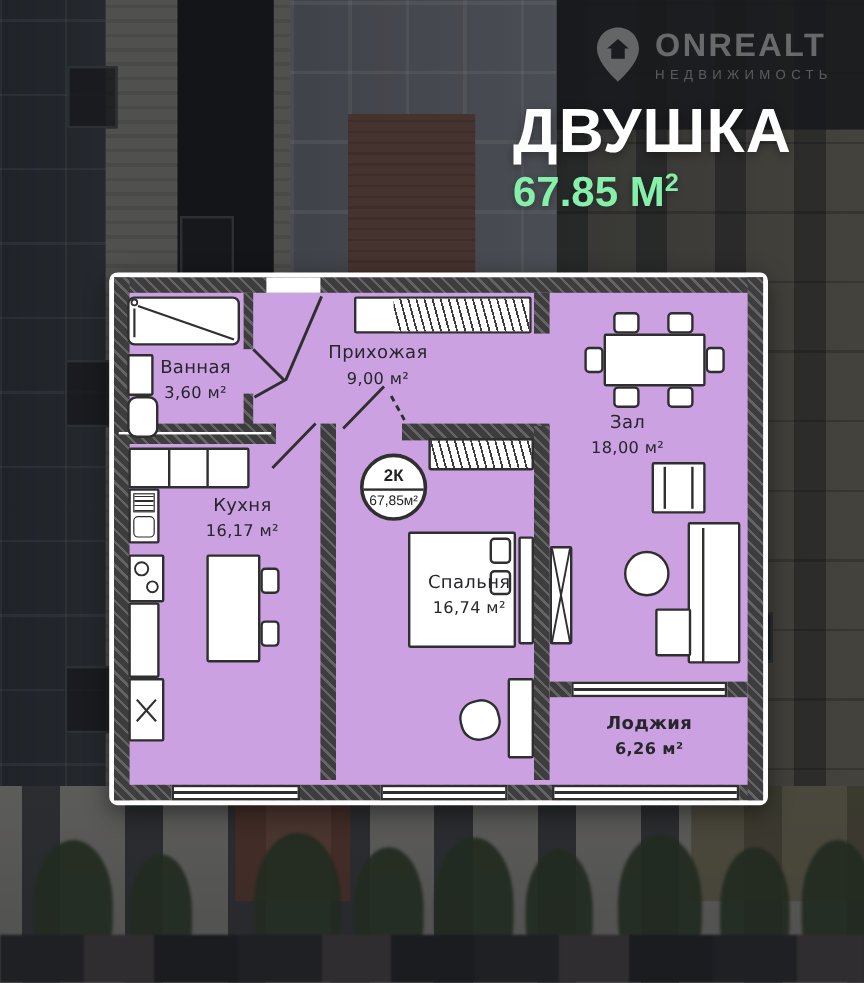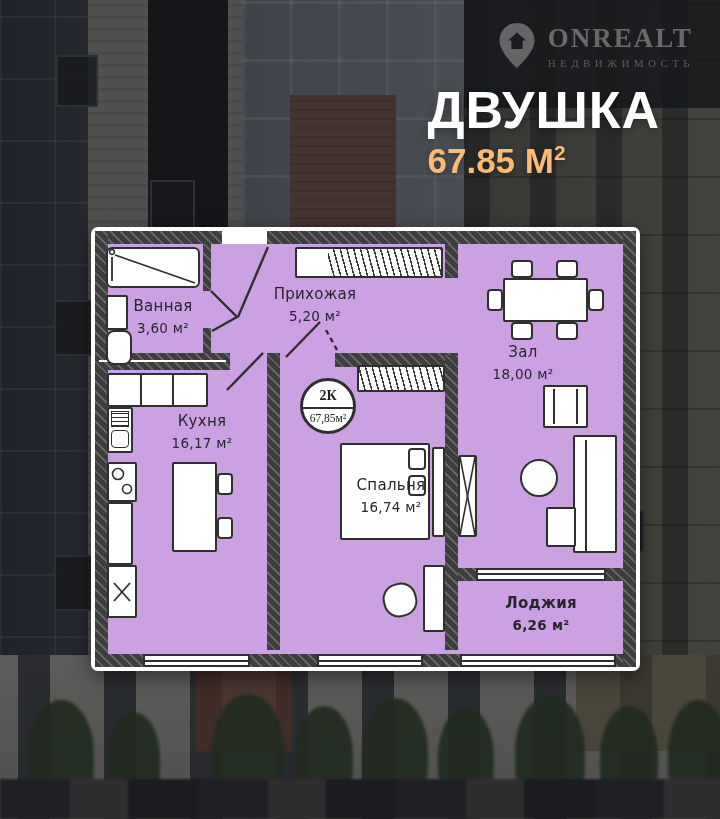--- a/index.html
+++ b/index.html
@@ -41,28 +41,28 @@
   .patch{position:absolute;top:0;height:96px;}
   .patch.brick2{left:196px;width:96px;background:rgba(110,62,48,.8);}
   .patch.olive{left:576px;width:150px;background:rgba(104,96,64,.7);}
   .tree{position:absolute;background:#2f3d27;border-radius:50% 50% 35% 35%;
         filter:blur(1.5px);opacity:.92;}
   .cars{position:absolute;left:0;top:779px;width:720px;height:40px;filter:blur(1px);
     background:repeating-linear-gradient(90deg,#2a2a2e 0 70px,#474043 70px 128px,#232327 128px 198px);}
   .dim{position:absolute;inset:0;background:rgba(17,19,23,.42);}
 
   
-  .brand{position:absolute;right:26px;top:22px;display:flex;align-items:center;gap:11px;z-index:10;font-family:Liberation Serif, serif;}
+  .brand{position:absolute;right:26px;top:22px;display:flex;align-items:center;gap:11px;z-index:10;}
   .brand-text{display:flex;flex-direction:column;}
   .brand-name{font-size:27px;font-weight:bold;letter-spacing:2px;color:rgba(255,255,255,.34);}
   .brand-tag{font-size:11px;letter-spacing:4.4px;color:rgba(255,255,255,.28);margin-top:3px;}
   .titleblock{position:absolute;right:60px;top:84px;z-index:10;}
   .main-title{font-size:52px;font-weight:bold;letter-spacing:1px;color:#fff;
               line-height:1;text-shadow:0 2px 8px rgba(0,0,0,.35);}
-  .main-area{font-size:35px;font-weight:bold;color:#fdba74;margin-top:6px;line-height:1;
+  .main-area{font-size:35px;font-weight:bold;color:#86efac;margin-top:6px;line-height:1;
              text-shadow:0 2px 6px rgba(0,0,0,.3);}
   .main-area sup{font-size:21px;}
 
   
   .plan-frame{position:absolute;left:91px;top:227px;width:549px;height:444px;
       background:#fff;border-radius:7px;padding:4px;z-index:5;
       box-shadow:0 6px 20px rgba(0,0,0,.45);}
   .plan{position:relative;width:541px;height:436px;background:#cba1e2;overflow:hidden;}
   .wall{position:absolute;background:repeating-linear-gradient(45deg,#3d3d3d 0 5px,#646464 5px 7px);z-index:2;}
   .gap-white{position:absolute;background:#fff;z-index:3;}
@@ -75,21 +75,21 @@
   .hatch{background:repeating-linear-gradient(75deg,#fff 0 5px,#3c3c3c 5px 6.5px);}
   .round{border-radius:50%;}
   svg.lines{position:absolute;left:0;top:0;z-index:4;pointer-events:none;}
   .lbl{position:absolute;z-index:6;text-align:center;color:#26262b;
        transform:translate(-50%,-50%);line-height:1.5;white-space:nowrap;
        font-size:15px;letter-spacing:.3px;font-family:"DejaVu Sans",sans-serif;}
   .lbl .a{font-size:13.5px;}
   .badge{position:absolute;left:205px;top:147px;width:56px;height:56px;background:#fff;
        border:3px solid #2f2f2f;border-radius:50%;z-index:7;display:flex;flex-direction:column;
        align-items:stretch;justify-content:center;text-align:center;
-       font-family:Liberation Serif, serif;color:#222;}
+       font-family:Liberation Sans, sans-serif;color:#222;}
   .badge .t{font-size:14px;font-weight:bold;padding-bottom:3px;border-bottom:2px solid #2f2f2f;}
   .badge .b{font-size:11.5px;padding-top:3px;}
   .inner-line{position:absolute;border:0;background:#2f2f2f;}
 </style>
 </head>
 <body>
 
 <div id="stage">
 
   <div class="bg-layer">
@@ -237,21 +237,21 @@
           <circle cx="32" cy="258" r="4.5" stroke-width="1.6"></circle>
         </g>
       </svg>
 
       <div class="lbl" style="left:68px;top:85px;">
         <div>Ванная</div>
         <div class="a">3,60 м²</div>
       </div>
       <div class="lbl" style="left:220px;top:73px;">
         <div>Прихожая</div>
-        <div class="a">5,20 м²</div>
+        <div class="a">9,00 м²</div>
       </div>
       <div class="lbl" style="left:428px;top:131px;">
         <div>Зал</div>
         <div class="a">18,00 м²</div>
       </div>
       <div class="lbl" style="left:107px;top:200px;">
         <div>Кухня</div>
         <div class="a">16,17 м²</div>
       </div>
       <div class="lbl" style="left:296px;top:264px;">

